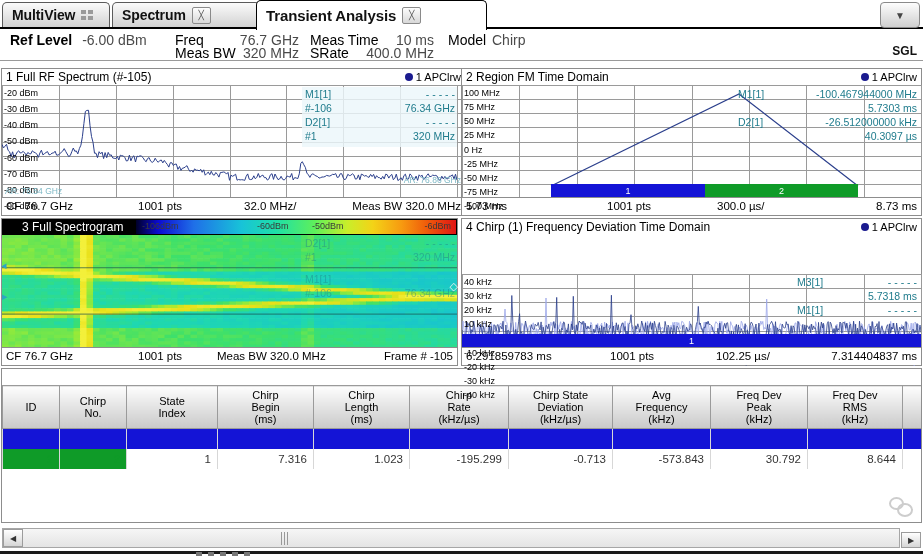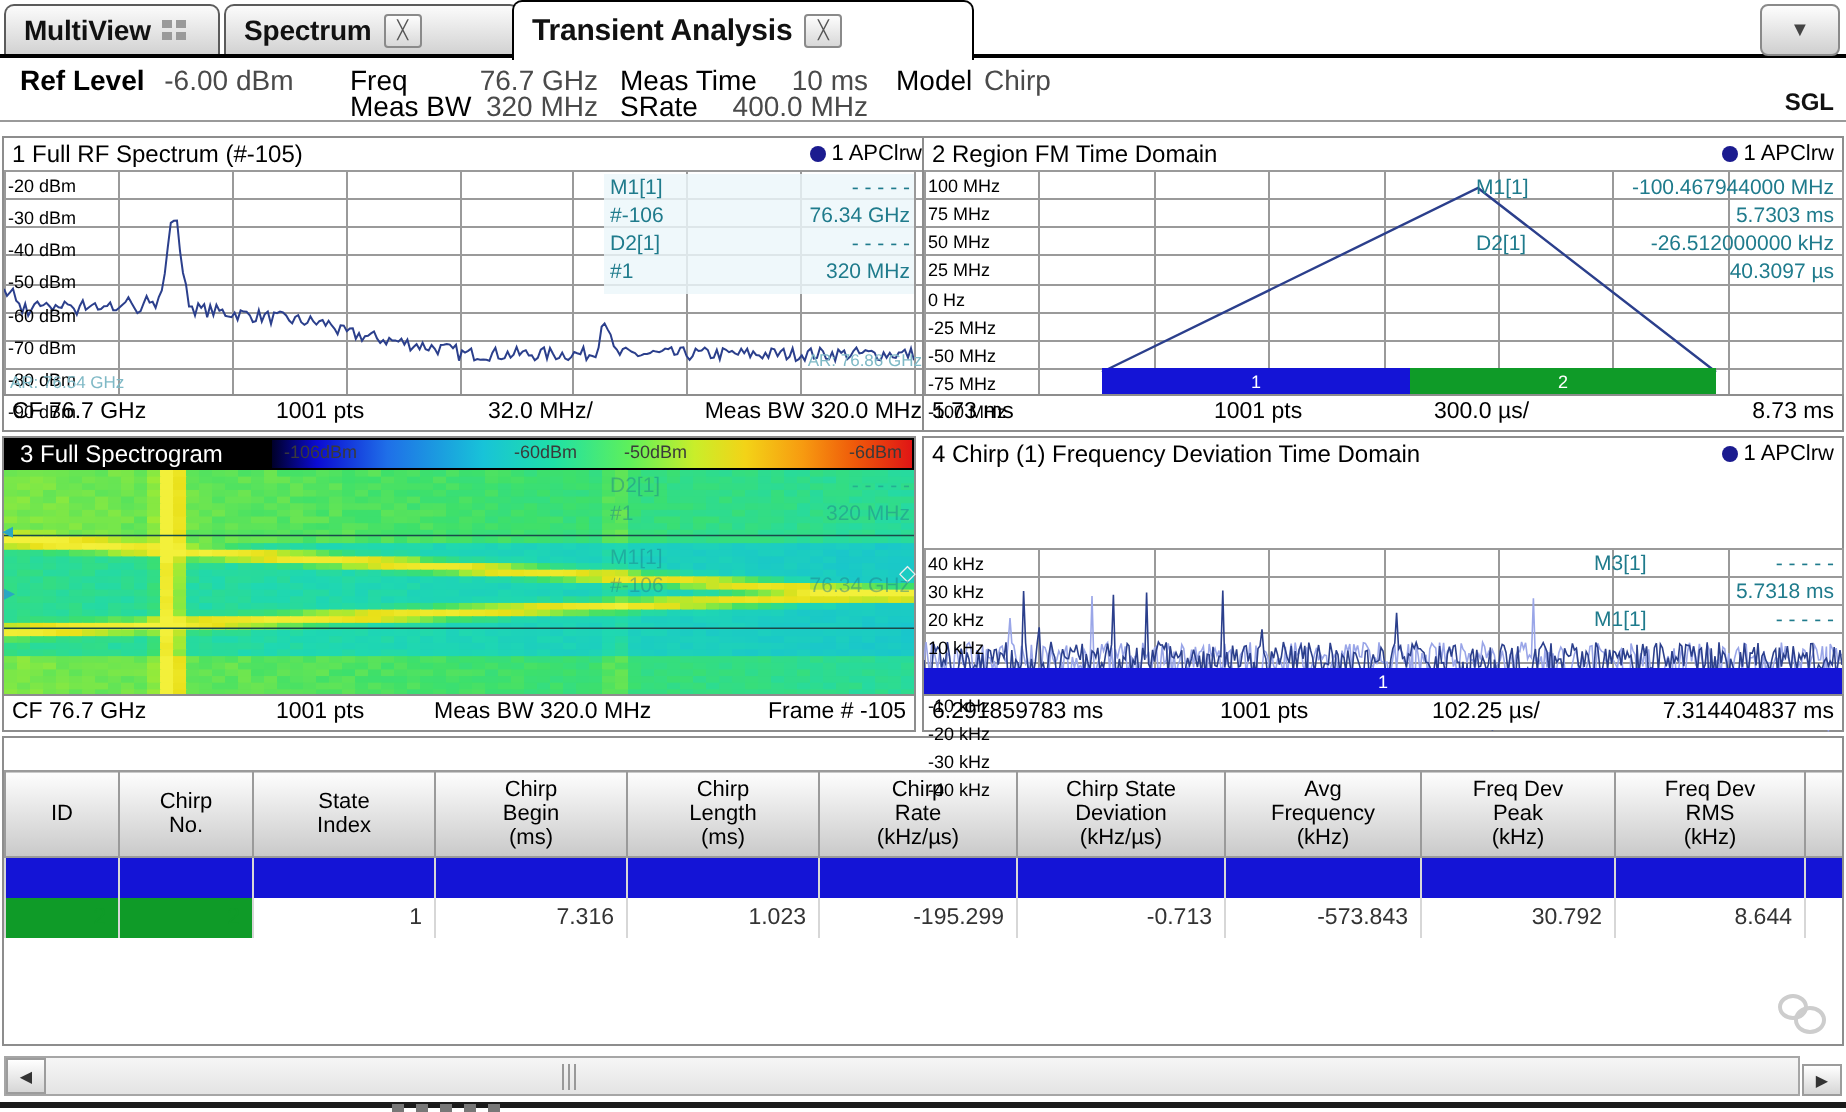--- a/index.html
+++ b/index.html
@@ -72,21 +72,21 @@
   .arlab{position:absolute;font-size:8.5px;color:#7fb9c6;z-index:4;}
 
   
   .statebar{position:absolute;height:13px;display:flex;align-items:center;justify-content:center;
     font-size:9px;color:#fff;z-index:6;}
   .sb-blue{background:#1414d6;}
   .sb-green{background:#0f9b28;}
 
   
   .sgram-title{height:16px;background:#000;color:#fff;font-size:12px;display:flex;align-items:center;
-     padding-left:8px;box-sizing:border-box;position:relative;}
+     padding-left:20px;box-sizing:border-box;position:relative;}
   .cbar{position:absolute;left:134px;top:1px;height:14px;right:1px;
      background:linear-gradient(to right,#000028 0%,#0b0bd2 7%,#1f6fe8 18%,#18c3d8 33%,
         #1fe0a6 44%,#5ff05a 56%,#c9ee2a 66%,#f3d317 74%,#f79a10 83%,#ef5a0a 91%,#e01515 100%);}
   .cbl{position:absolute;font-size:9px;color:#3a3a3a;top:2px;z-index:3;white-space:nowrap;}
   .sgram-canvas{position:absolute;left:0;right:0;top:16px;bottom:18px;}
 
   
   .tbl{width:100%;border-collapse:collapse;table-layout:fixed;}
   .tbl th{background:linear-gradient(#fdfdfd,#c9c9c9);border:1px solid #9a9a9a;
     font-size:11px;font-weight:normal;color:#000;padding:3px 4px;line-height:12px;vertical-align:middle;}

